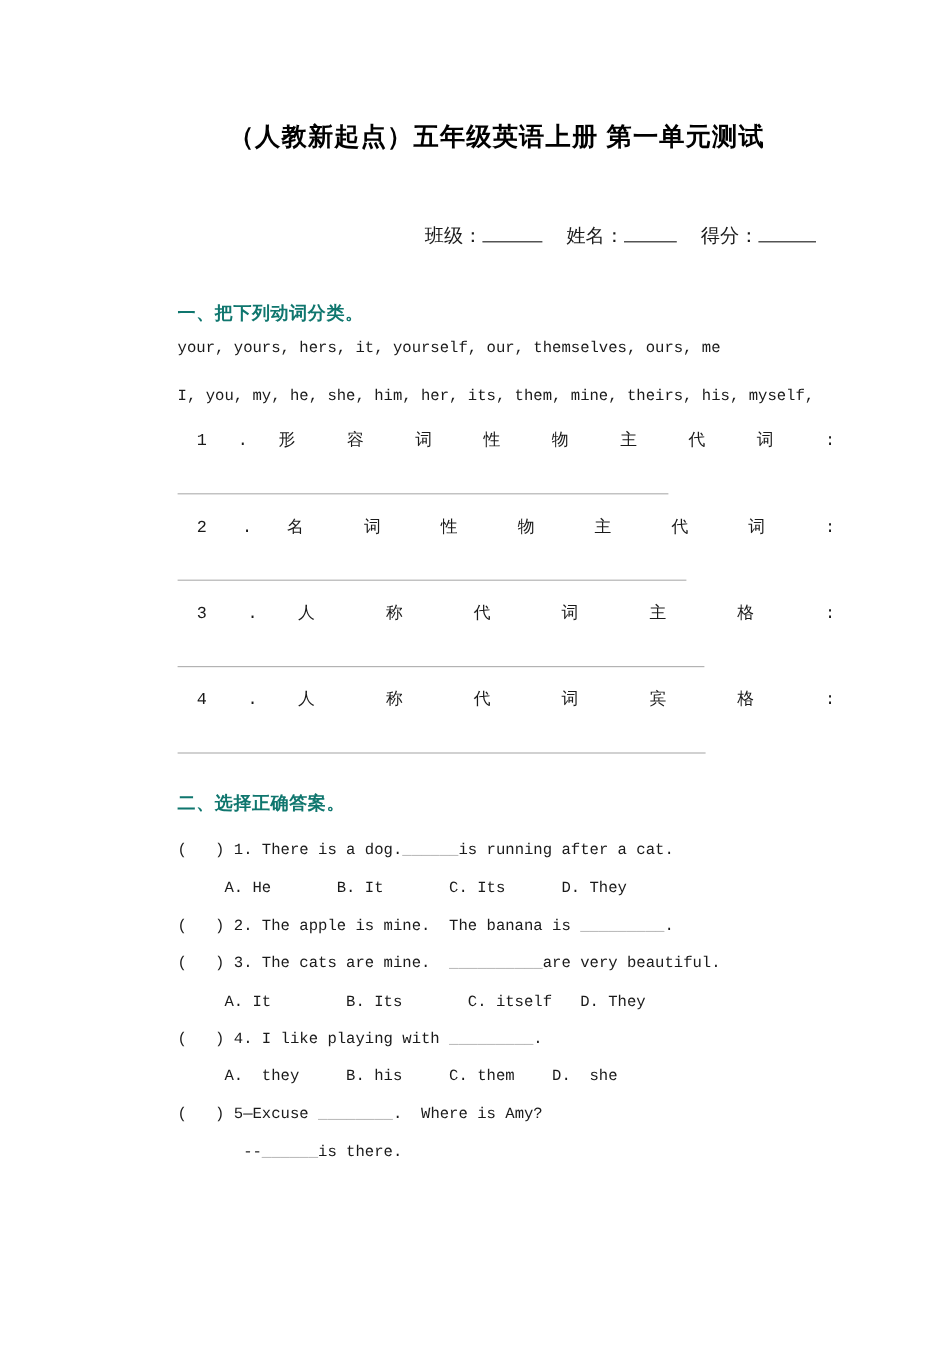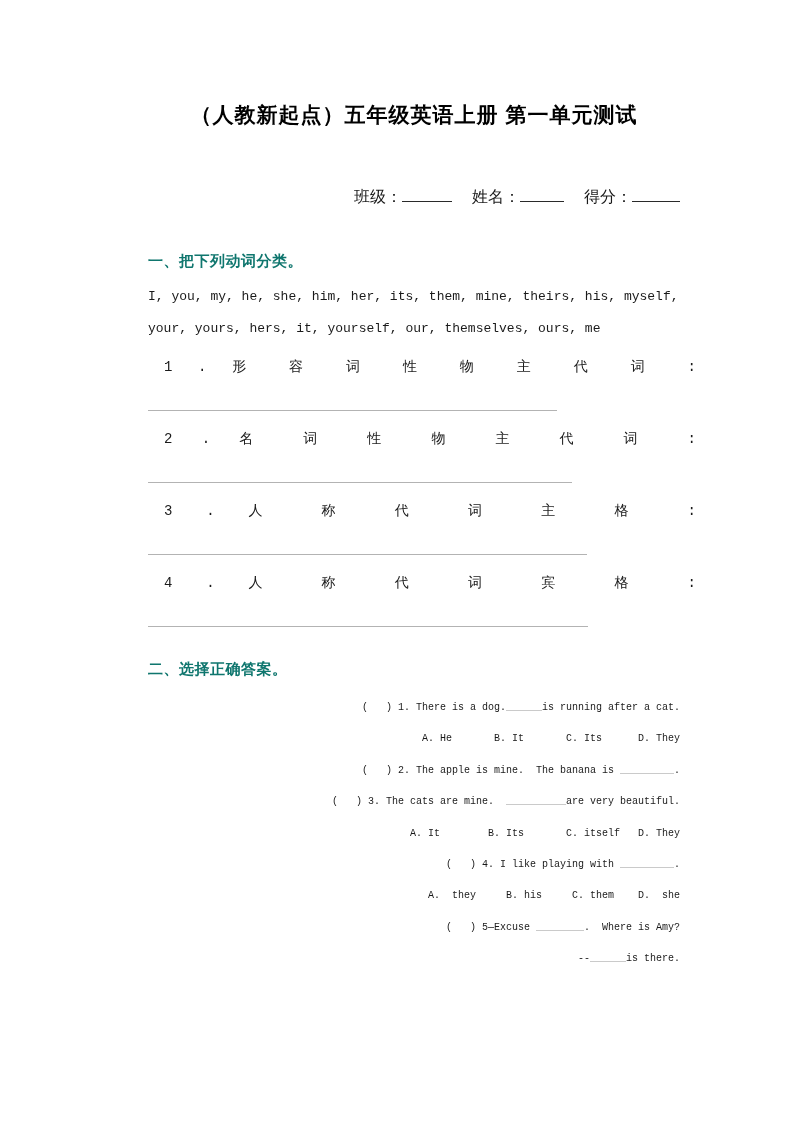--- a/index.html
+++ b/index.html
@@ -77,41 +77,40 @@
     border-top: 1px solid #b3b3b3;
     margin-top: 33px;
   }
   .u1 { width: 409px; }
   .u2 { width: 424px; }
   .u3 { width: 439px; }
   .u4 { width: 440px; }
 
   .questions { margin-top: 11px; }
   .q-line {
-    font-size: 10px;
+    font-size: 13px;
     line-height: 31.4px;
     white-space: pre;
-    text-align: right;
   }
   .blank { color: #a0a0a0; }
 </style>
 </head>
 <body>
 
 <div class="page">
   <div class="content">
 
     <div class="doc-title">（人教新起点）五年级英语上册 第一单元测试</div>
 
     <div class="info-line"><span>班级：</span><span class="info-blank blank-class"></span><span class="info-gap"></span><span>姓名：</span><span class="info-blank blank-name"></span><span class="info-gap"></span><span>得分：</span><span class="info-blank blank-score"></span></div>
 
     <div class="sec-heading sec1-heading">一、把下列动词分类。</div>
 
+    <div class="word-line">your, yours, hers, it, yourself, our, themselves, ours, me</div>
     <div class="word-line word-line1">I, you, my, he, she, him, her, its, them, mine, theirs, his, myself,</div>
-    <div class="word-line">your, yours, hers, it, yourself, our, themselves, ours, me</div>
 
     <div class="cat-line first">1 . 形 容 词 性 物 主 代 词 :</div>
     <div class="uline u1"></div>
 
     <div class="cat-line">2 . 名 词 性 物 主 代 词 :</div>
     <div class="uline u2"></div>
 
     <div class="cat-line">3 . 人 称 代 词 主 格 :</div>
     <div class="uline u3"></div>
 

